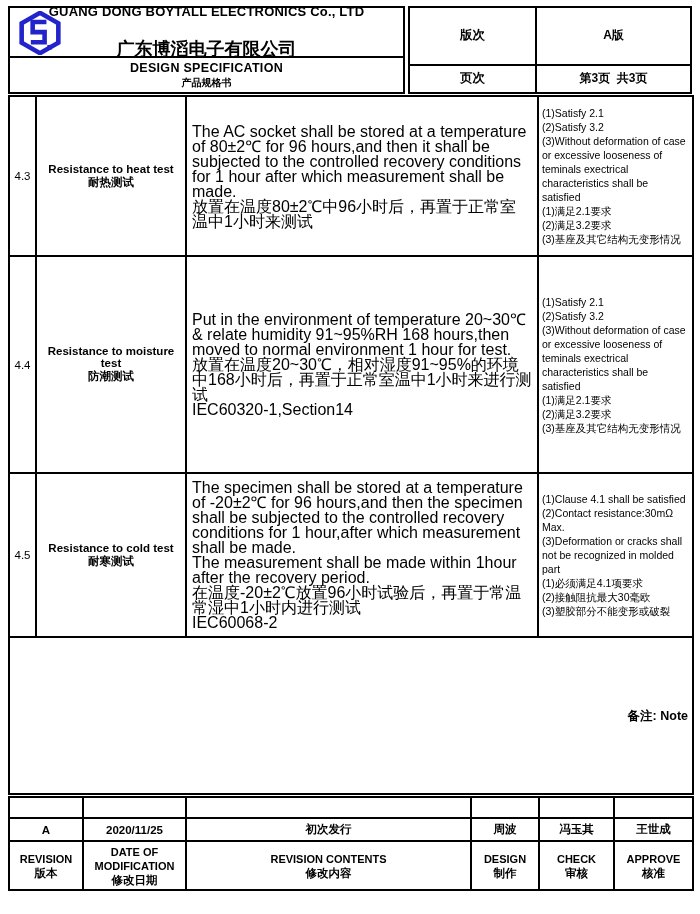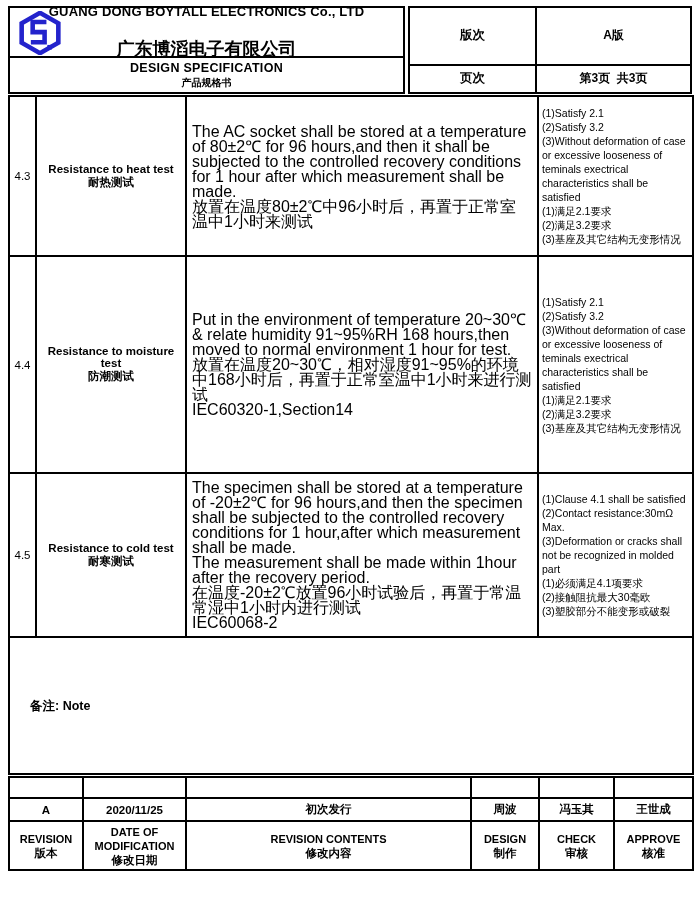--- a/index.html
+++ b/index.html
@@ -66,22 +66,22 @@
   }
   .cell-req {
     font-size: 10.5px; line-height: 14px;
     padding: 3px 3px; white-space: pre-wrap;
     text-align: left;
   }
   .row-0 td { height: 160px; }
   .row-1 td { height: 217px; }
   .row-2 td { height: 164px; }
   .note-cell {
-    height: 137px; vertical-align: top; text-align: left;
-    padding: 2px 20px;
+    height: 157px; vertical-align: top; text-align: right;
+    padding: 2px 4px;
   }
   .note-label { font-size: 12.5px; font-weight: 700; }
 
   
   .footer { width: 684px; margin-top: 1px; }
   .footer td { text-align: center; vertical-align: middle; font-weight: 700; }
   .f-empty td { height: 21px; }
   .f-data td { height: 23px; font-size: 11.5px; }
   .f-labels td { height: 49px; font-size: 11px; line-height: 14px; padding: 2px 1px; }
   .f-labels .cn { font-size: 11.5px; }

